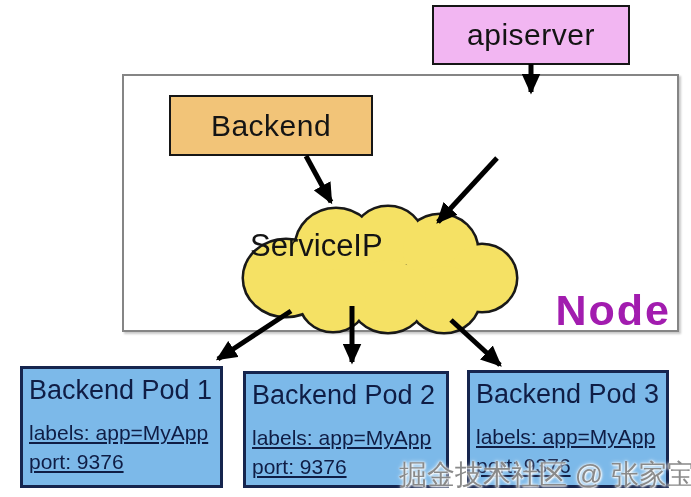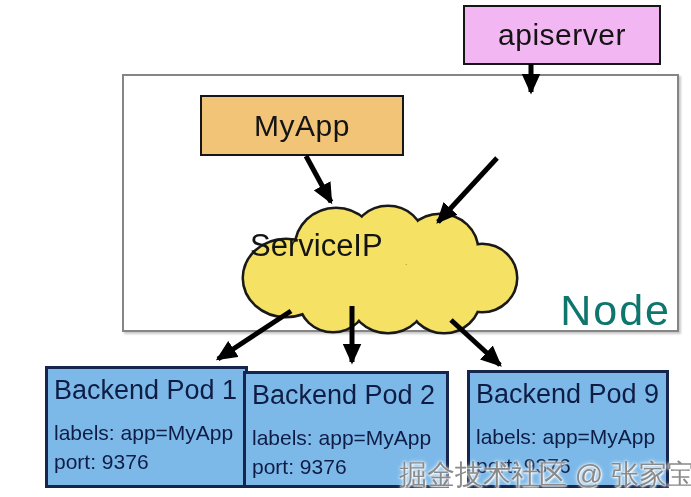--- a/index.html
+++ b/index.html
@@ -18,40 +18,39 @@
   .box {
     position: absolute;
     display: flex;
     align-items: center;
     justify-content: center;
     border: 2px solid #161616;
     box-sizing: border-box;
     font-size: 30px;
     color: #141414;
     letter-spacing: 0.5px;
-    margin-left: 31px;
   }
   #apiserver-box {
     left: 432px; top: 5px; width: 198px; height: 60px;
     background: var(--apiserver-fill, #F2B6F2);
   }
   #node-box {
     position: absolute;
     left: 122px; top: 74px; width: 557px; height: 258px;
     border: 2px solid #858585;
     box-sizing: border-box;
     background: transparent;
     box-shadow: 2px 2px 2px #c9c9c9;
   }
   #node-label {
     position: absolute;
     right: 6px; bottom: -2px;
     font-size: 43px;
-    font-weight: 400;
-    color: #0f766e;
+    font-weight: 700;
+    color: #a21caf;
     letter-spacing: 2px;
     line-height: 1.0;
   }
   #client-box {
     left: 169px; top: 95px; width: 204px; height: 61px;
     background: var(--client-fill, #F2C478);
   }
   #kube-proxy-box {
     left: 415px; top: 100px; width: 225px; height: 58px;
     background: var(--kube-proxy-fill, #A3E874);
@@ -70,32 +69,33 @@
     color: #141414;
   }
   .pod {
     position: absolute;
     background: var(--pod-fill, #7CB9E9);
     border: 3px solid var(--pod-border, #16254E);
     box-sizing: border-box;
     color: var(--pod-text, #0F1D45);
     padding: 5px 6px 0 6px;
   }
-  #backend-pod-1 { left: 20px;  top: 366px; width: 203px; height: 122px; margin-left: 25px; }
+  #backend-pod-1 { left: 20px;  top: 366px; width: 203px; height: 122px; }
   #backend-pod-2 { left: 243px; top: 371px; width: 206px; height: 117px; }
   #backend-pod-3 { left: 467px; top: 370px; width: 202px; height: 118px; }
   .pod-title {
     font-size: 27px;
     line-height: 33px;
     white-space: nowrap;
   }
   .pod-line {
     font-size: 21px;
     line-height: 29px;
     white-space: nowrap;
+    text-decoration: underline;
   }
   .pod-line.first { margin-top: 11px; }
   #arrow-layer {
     position: absolute;
     left: 0; top: 0; width: 691px; height: 497px;
     pointer-events: none;
   }
   #arrow-layer line { stroke: #000; stroke-width: 5; }
   #watermark {
     position: absolute;
@@ -114,21 +114,21 @@
 
   <div id="node-box">
     <div id="node-label">Node</div>
   </div>
 
   <div class="box" id="apiserver-box">
     <span>apiserver</span>
   </div>
 
   <div class="box" id="client-box">
-    <span>MyApp</span>
+    <span>Backend</span>
   </div>
 
 
   <svg id="service-cloud" viewBox="0 0 282 134" xmlns="http://www.w3.org/2000/svg" aria-hidden="true">
     <g class="cloud-stroke">
       <ellipse cx="48" cy="76" rx="42" ry="38"></ellipse>
       <ellipse cx="98" cy="45" rx="40" ry="38"></ellipse>
       <ellipse cx="150" cy="36" rx="34" ry="31"></ellipse>
       <ellipse cx="202" cy="48" rx="37" ry="35"></ellipse>
       <ellipse cx="244" cy="76" rx="34" ry="33"></ellipse>
@@ -155,21 +155,21 @@
     <div class="pod-title">Backend Pod 1</div>
     <div class="pod-line first">labels: app=MyApp</div>
     <div class="pod-line">port: 9376</div>
   </div>
   <div class="pod" id="backend-pod-2">
     <div class="pod-title">Backend Pod 2</div>
     <div class="pod-line first">labels: app=MyApp</div>
     <div class="pod-line">port: 9376</div>
   </div>
   <div class="pod" id="backend-pod-3">
-    <div class="pod-title">Backend Pod 9</div>
+    <div class="pod-title">Backend Pod 3</div>
     <div class="pod-line first">labels: app=MyApp</div>
     <div class="pod-line">port: 9376</div>
   </div>
 
   <svg id="arrow-layer" viewBox="0 0 691 497" xmlns="http://www.w3.org/2000/svg" aria-hidden="true">
     <defs>
       <marker id="ah" markerWidth="4.4" markerHeight="3.8" refX="3.7" refY="1.9" orient="auto" markerUnits="strokeWidth">
         <path d="M0,0 L4.2,1.9 L0,3.8 Z" fill="#000"></path>
       </marker>
     </defs>

